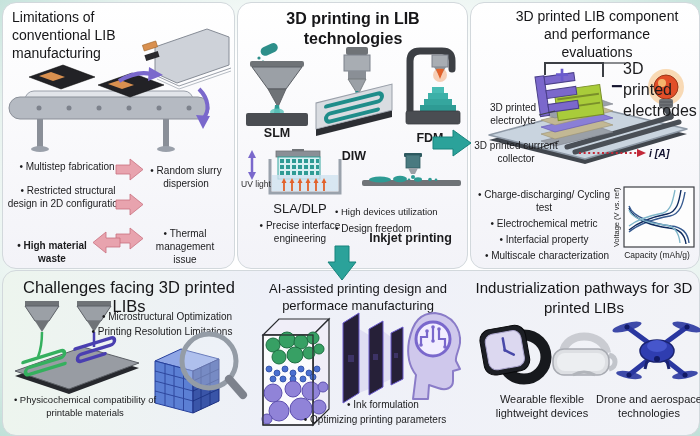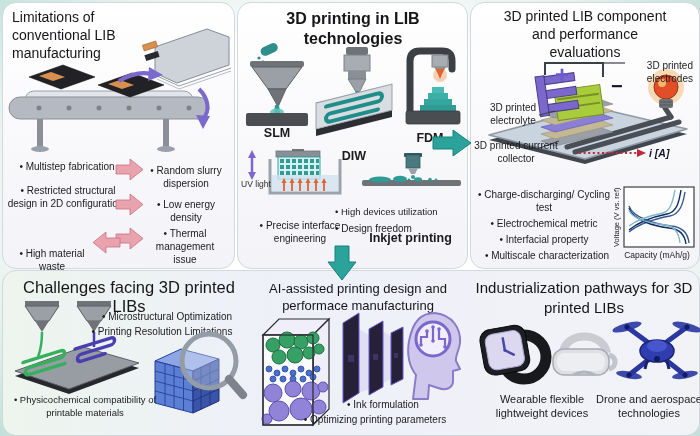--- a/index.html
+++ b/index.html
@@ -19,21 +19,21 @@
   #panel-limitations{left:2px;top:2px;width:231px;height:265px;}
   #panel-printing{left:237px;top:2px;width:229px;height:265px;}
   #panel-evaluation{left:470px;top:2px;width:228px;height:265px;}
   #panel-bottom{left:2px;top:270px;width:696px;height:164px;}
 
   
   #lim-title{left:9px;top:6px;width:138px;font-size:14px;line-height:1.28;}
   #lim-illu{left:0;top:16px;}
   #lim-b0{left:8px;top:157px;width:112px;}
   #lim-b1{left:4px;top:181px;width:122px;}
-  #lim-b2{left:8px;top:244px;width:82px;}
+  #lim-b2{left:8px;top:236px;width:82px;font-weight:bold;}
   #pk1{left:113px;top:156px;}#pk2{left:113px;top:191px;}#pk3{left:113px;top:225px;}
   #pkL{left:90px;top:229px;}
   #lim-b3{left:140px;top:161px;width:86px;}
   #lim-b4{left:142px;top:195px;width:82px;}
   #lim-b5{left:140px;top:224px;width:84px;}
 
   
   #prt-title{left:20px;top:6px;width:190px;text-align:center;font-size:16px;font-weight:700;line-height:1.25;}
   #slm-svg{left:8px;top:40px;} #diw-svg{left:74px;top:44px;} #fdm-svg{left:160px;top:38px;}
   #slm-label{left:8px;top:123px;width:62px;text-align:center;font-size:12.5px;font-weight:600;}
@@ -42,23 +42,23 @@
   #sla-svg{left:6px;top:146px;}
   #uv-label{left:0;top:176px;width:36px;font-size:8.5px;text-align:center;color:#2c2c2e;}
   #sla-label{left:8px;top:198px;width:108px;text-align:center;font-size:13px;font-weight:500;}
   #sla-bullet{left:2px;top:216px;width:120px;}
   #ink-svg{left:122px;top:150px;}
   #ink-label{left:120px;top:184px;width:105px;text-align:center;font-size:12.5px;font-weight:600;margin-top:44px;}
   #ink-b0{left:97px;top:203px;width:130px;font-size:9.5px;}
   #ink-b1{left:97px;top:219px;width:130px;}
 
   
-  #ev-title{left:25px;top:5px;width:178px;text-align:center;font-size:14px;line-height:1.28;}
+  #ev-title{left:37px;top:5px;width:178px;text-align:center;font-size:14px;line-height:1.28;}
   #ev-svg{left:4px;top:50px;}
-  #ev-el{left:152px;top:56px;width:70px;font-size:10px;line-height:1.3;text-align:right;}
+  #ev-el{left:152px;top:56px;width:70px;font-size:16px;line-height:1.3;text-align:left;}
   #ev-plus{left:84px;top:58px;font-size:24px;font-weight:700;color:#6a5acd;}
   #ev-minus{left:140px;top:72px;font-size:20px;font-weight:700;color:#14142e;}
   #ev-ely{left:6px;top:98px;width:72px;font-size:10px;line-height:1.3;text-align:center;}
   #ev-cc{left:0px;top:136px;width:90px;font-size:10px;line-height:1.3;text-align:center;}
   #ev-cur{left:178px;top:144px;font-size:10.5px;font-style:italic;font-weight:600;color:#141430;}
   #ev-b0{left:2px;top:185px;width:142px;}
   #ev-b1{left:2px;top:214px;width:142px;}
   #ev-b2{left:2px;top:230px;width:142px;}
   #ev-b3{left:0px;top:246px;width:152px;}
   #ev-chart{left:152px;top:183px;}
@@ -130,21 +130,20 @@
         <polygon points="146,48 160,56 145,62" fill="#7a68cc"></polygon>
         <path d="M196 70 C206 80 207 92 200 100" fill="none" stroke="#7a68cc" stroke-width="4"></path>
         <polygon points="193,96 200,110 207,97" fill="#7a68cc"></polygon>
       </g>
     </svg>
 
     <div id="lim-b0" class="t bullet">• Multistep fabrication</div>
     <div id="lim-b1" class="t bullet">• Restricted structural design in 2D configurations</div>
     <div id="lim-b2" class="t bullet">• High material waste</div>
     <div id="lim-b3" class="t bullet">• Random slurry dispersion</div>
-    <div id="lim-b4" class="t bullet">• Low energy density</div>
     <div id="lim-b5" class="t bullet">• Thermal management issue</div>
 
     <svg id="pk1" class="abs" width="27" height="21" viewBox="0 0 27 21">
       <polygon points="0,6 14,6 14,0 27,10.5 14,21 14,15 0,15" fill="#e8a3ae" stroke="#c9707f" stroke-width="0.8"></polygon>
       </svg>
     <svg id="pk2" class="abs" width="27" height="21" viewBox="0 0 27 21">
       <polygon points="0,6 14,6 14,0 27,10.5 14,21 14,15 0,15" fill="#e8a3ae" stroke="#c9707f" stroke-width="0.8"></polygon>
       </svg>
     <svg id="pk3" class="abs" width="27" height="21" viewBox="0 0 27 21">
       <polygon points="0,6 14,6 14,0 27,10.5 14,21 14,15 0,15" fill="#e8a3ae" stroke="#c9707f" stroke-width="0.8"></polygon>
@@ -243,20 +242,21 @@
       <g fill="#e2622b">
         <polygon points="37.5,34 42.5,34 40,29"></polygon>
           <polygon points="45.5,34 50.5,34 48,29"></polygon>
           <polygon points="53.5,34 58.5,34 56,29"></polygon>
           <polygon points="61.5,34 66.5,34 64,29"></polygon>
           <polygon points="69.5,34 74.5,34 72,29"></polygon>
           <polygon points="77.5,34 82.5,34 80,29"></polygon>
       </g>
     </svg>
     <div id="uv-label" class="t">UV light</div>
+    <div id="sla-label" class="t">SLA/DLP</div>
     <div id="sla-bullet" class="t bullet">• Precise interface engineering</div>
 
     <svg id="ink-svg" class="abs" width="103" height="34" viewBox="0 0 103 34">
       <rect x="44" y="0" width="18" height="4" rx="1" fill="#2e5a60"></rect>
       <rect x="46" y="2" width="14" height="13" fill="#4a7a80" stroke="#2e5a60" stroke-width="0.8"></rect>
       <polygon points="48,15 58,15 55,21 51,21" fill="#9aa0a6"></polygon>
       <circle cx="53" cy="24" r="2" fill="#2e9b94"></circle>
         <circle cx="57" cy="28" r="1.6" fill="#2e9b94"></circle>
         <circle cx="49" cy="27" r="1.4" fill="#2e9b94"></circle>
       <rect x="2" y="27" width="99" height="6" rx="2" fill="#6f7377"></rect>

